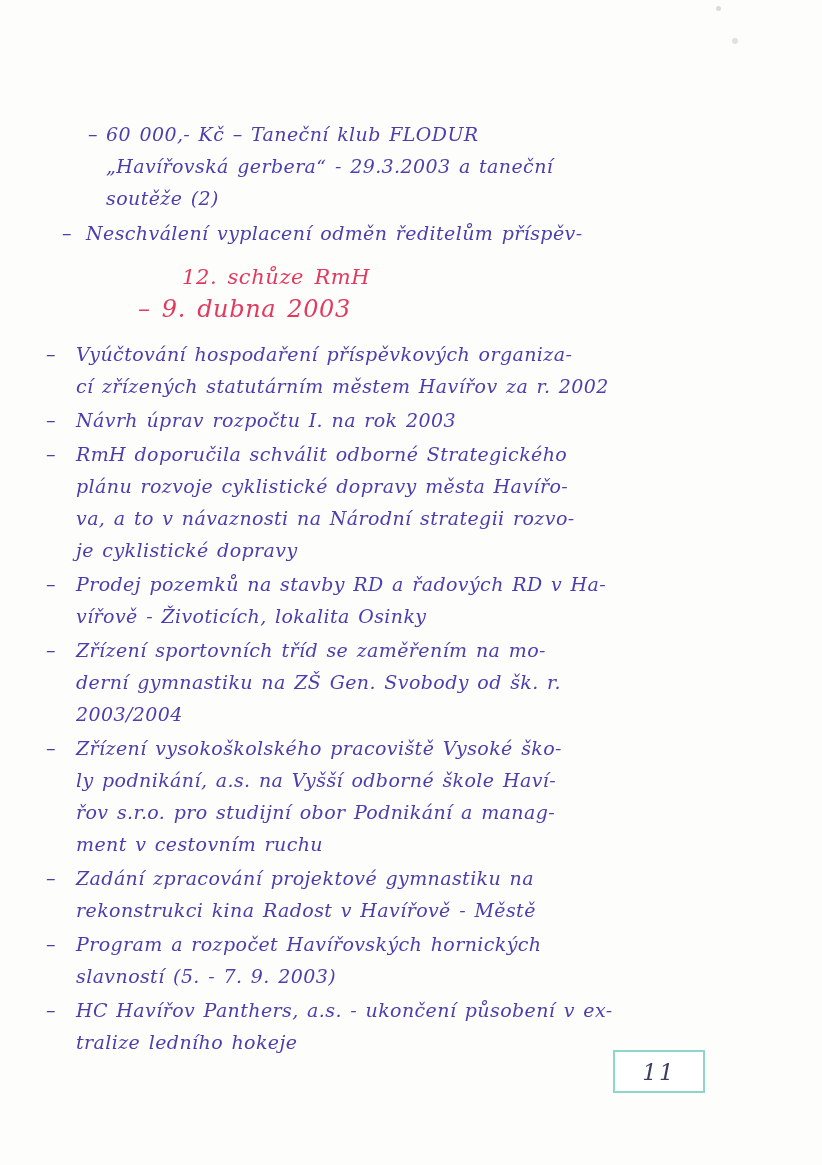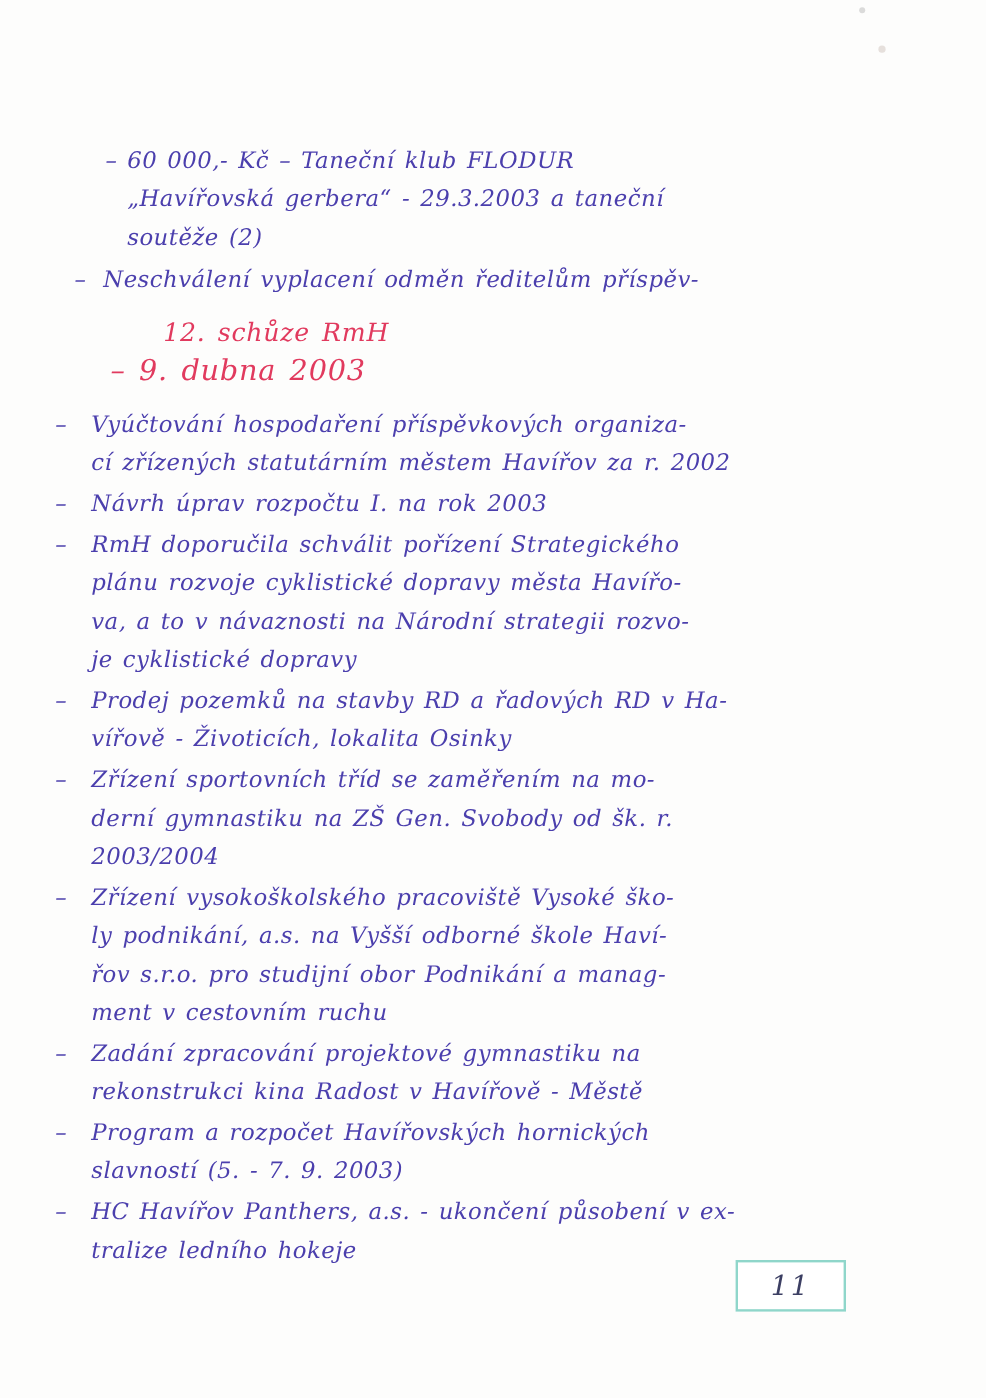--- a/index.html
+++ b/index.html
@@ -39,20 +39,21 @@
   
   .intro-sub{margin-left:88px;}
   .intro-sub .dash{width:18px;}
   .intro-top{margin-left:62px;}
   .intro-top .dash{width:24px;}
   .agenda .entry{margin-left:46px;margin-bottom:2px;}
   .agenda .dash{width:30px;}
   .heading-block{
     color:var(--ink-red);
     margin:12px 0 13px 0;
+    padding-left:46px;
   }
   .heading-title{
     margin-left:136px;
     font-size:21px;line-height:32px;
     letter-spacing:.6px;word-spacing:3px;
   }
   .heading-date{
     margin-left:92px;
     font-size:24px;line-height:32px;
     letter-spacing:.6px;word-spacing:3px;
@@ -121,21 +122,21 @@
       <div class="entry">
         <span class="dash hand-line">–</span>
         <div class="entry-lines">
           <div class="hand-line">Návrh úprav rozpočtu I. na rok 2003</div>
         </div>
       </div>
 
       <div class="entry">
         <span class="dash hand-line">–</span>
         <div class="entry-lines">
-          <div class="hand-line">RmH doporučila schválit pořízení Strategického</div>
+          <div class="hand-line">RmH doporučila schválit odborné Strategického</div>
           <div class="hand-line">plánu rozvoje cyklistické dopravy města Havířo-</div>
           <div class="hand-line">va, a to v návaznosti na Národní strategii rozvo-</div>
           <div class="hand-line">je cyklistické dopravy</div>
         </div>
       </div>
 
       <div class="entry">
         <span class="dash hand-line">–</span>
         <div class="entry-lines">
           <div class="hand-line">Prodej pozemků na stavby RD a řadových RD v Ha-</div>

